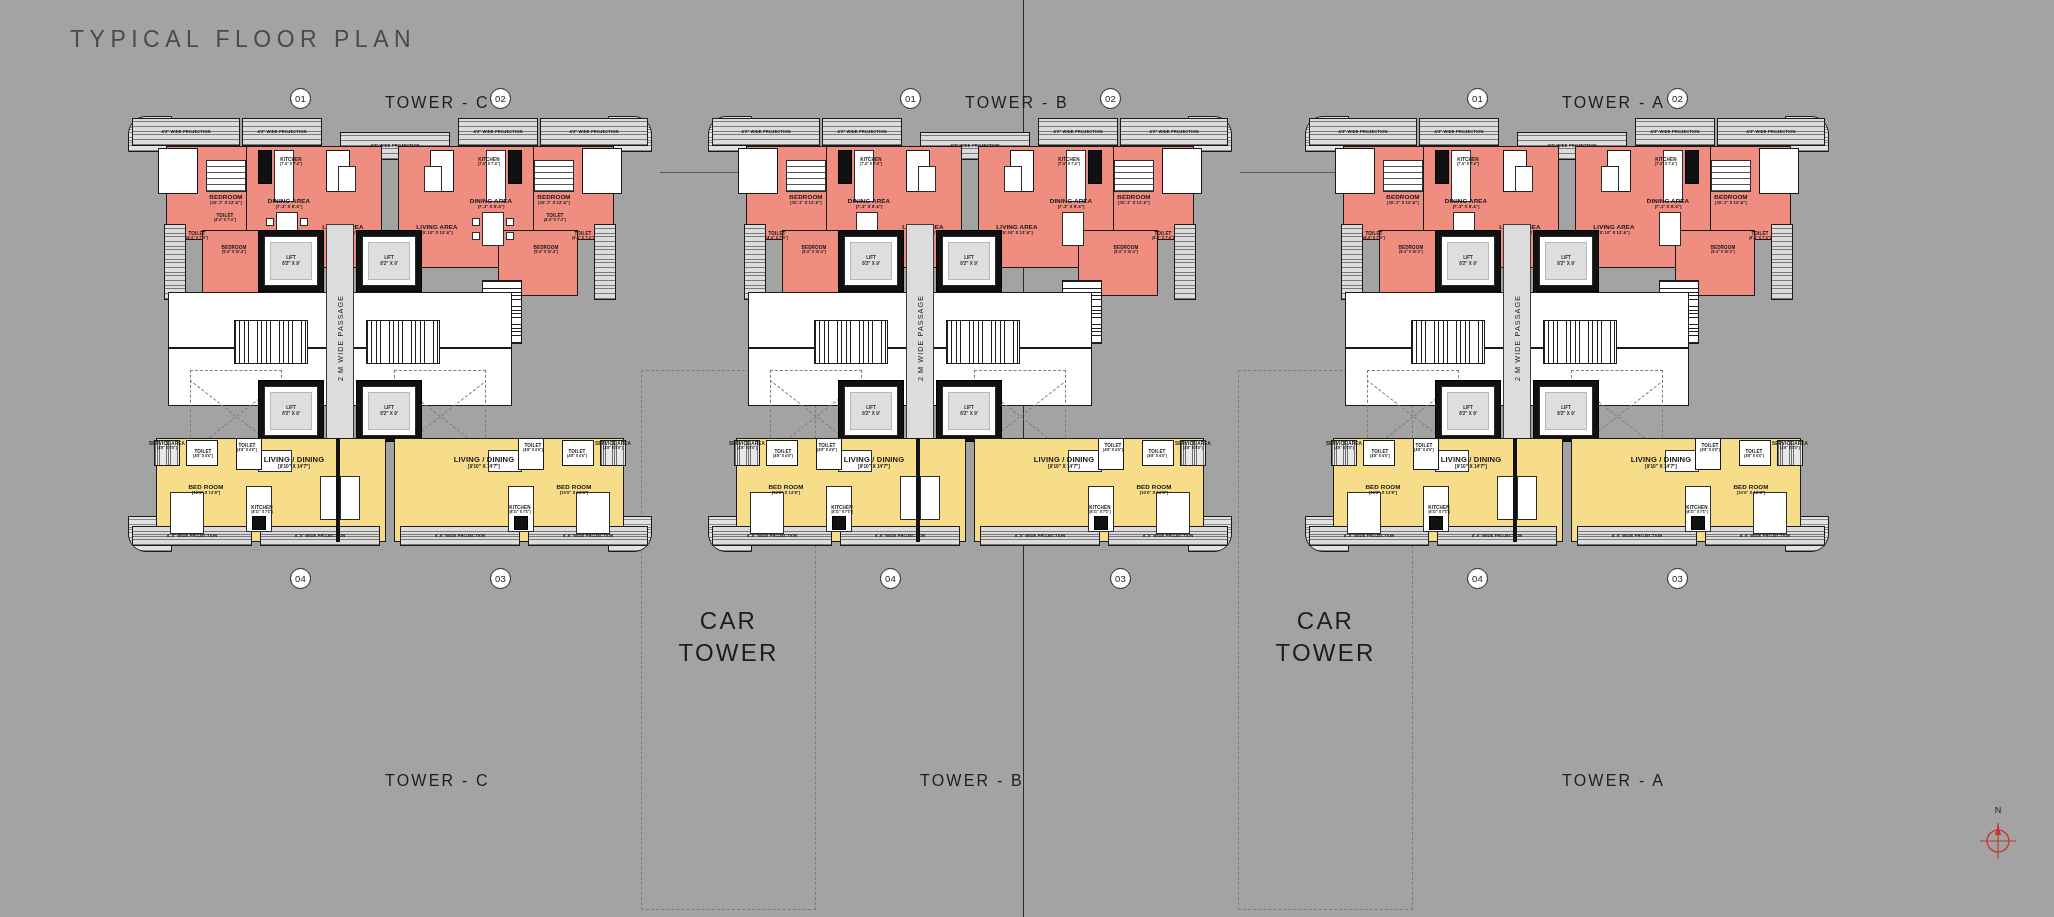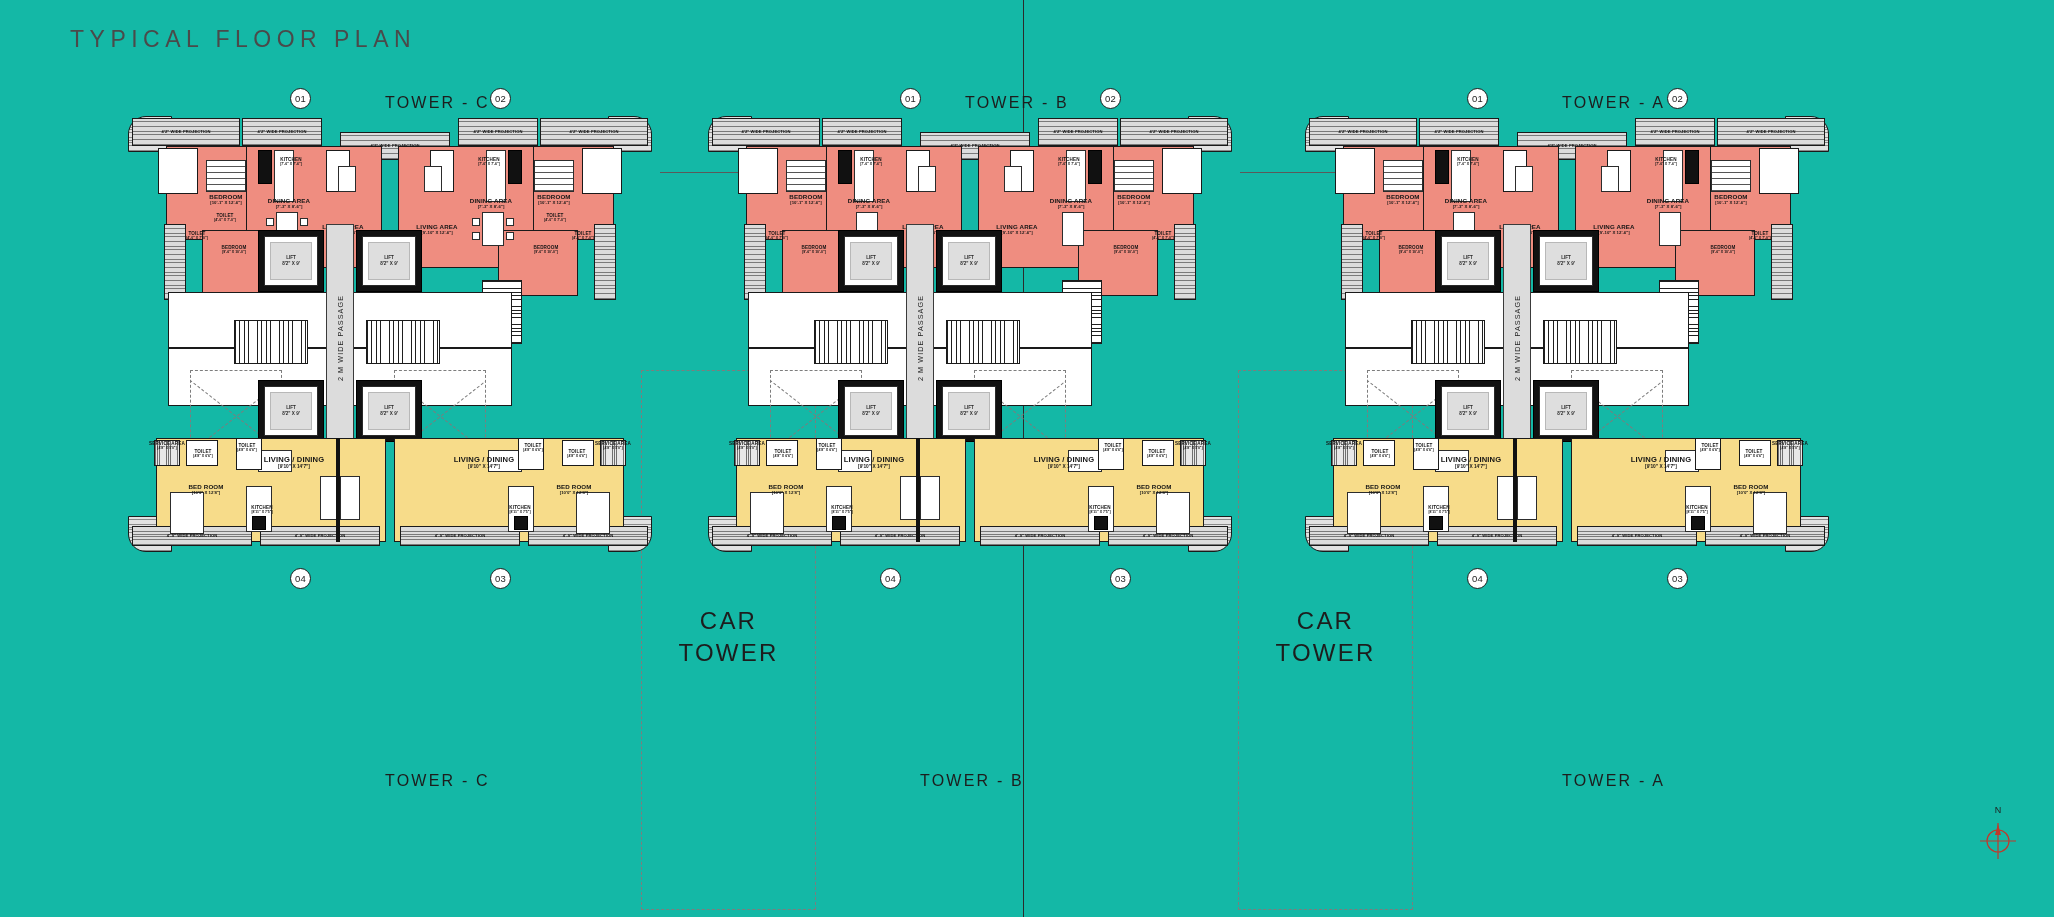--- a/index.html
+++ b/index.html
@@ -6,21 +6,21 @@
   html, body {
     margin: 0; padding: 0;
     background: #ffffff;
     width: 2054px; height: 917px;
     overflow: hidden;
     font-family: "Liberation Sans", sans-serif;
   }
   #page {
     position: relative;
     width: 2054px; height: 917px;
-    background: #14b8a6;
+    background: #a3a3a3;
   }
 
   
   .page-title {
     position: absolute;
     left: 70px; top: 26px;
     font-size: 23px;
     letter-spacing: 5.5px;
     color: #4a4a4a;
     font-weight: 400;

